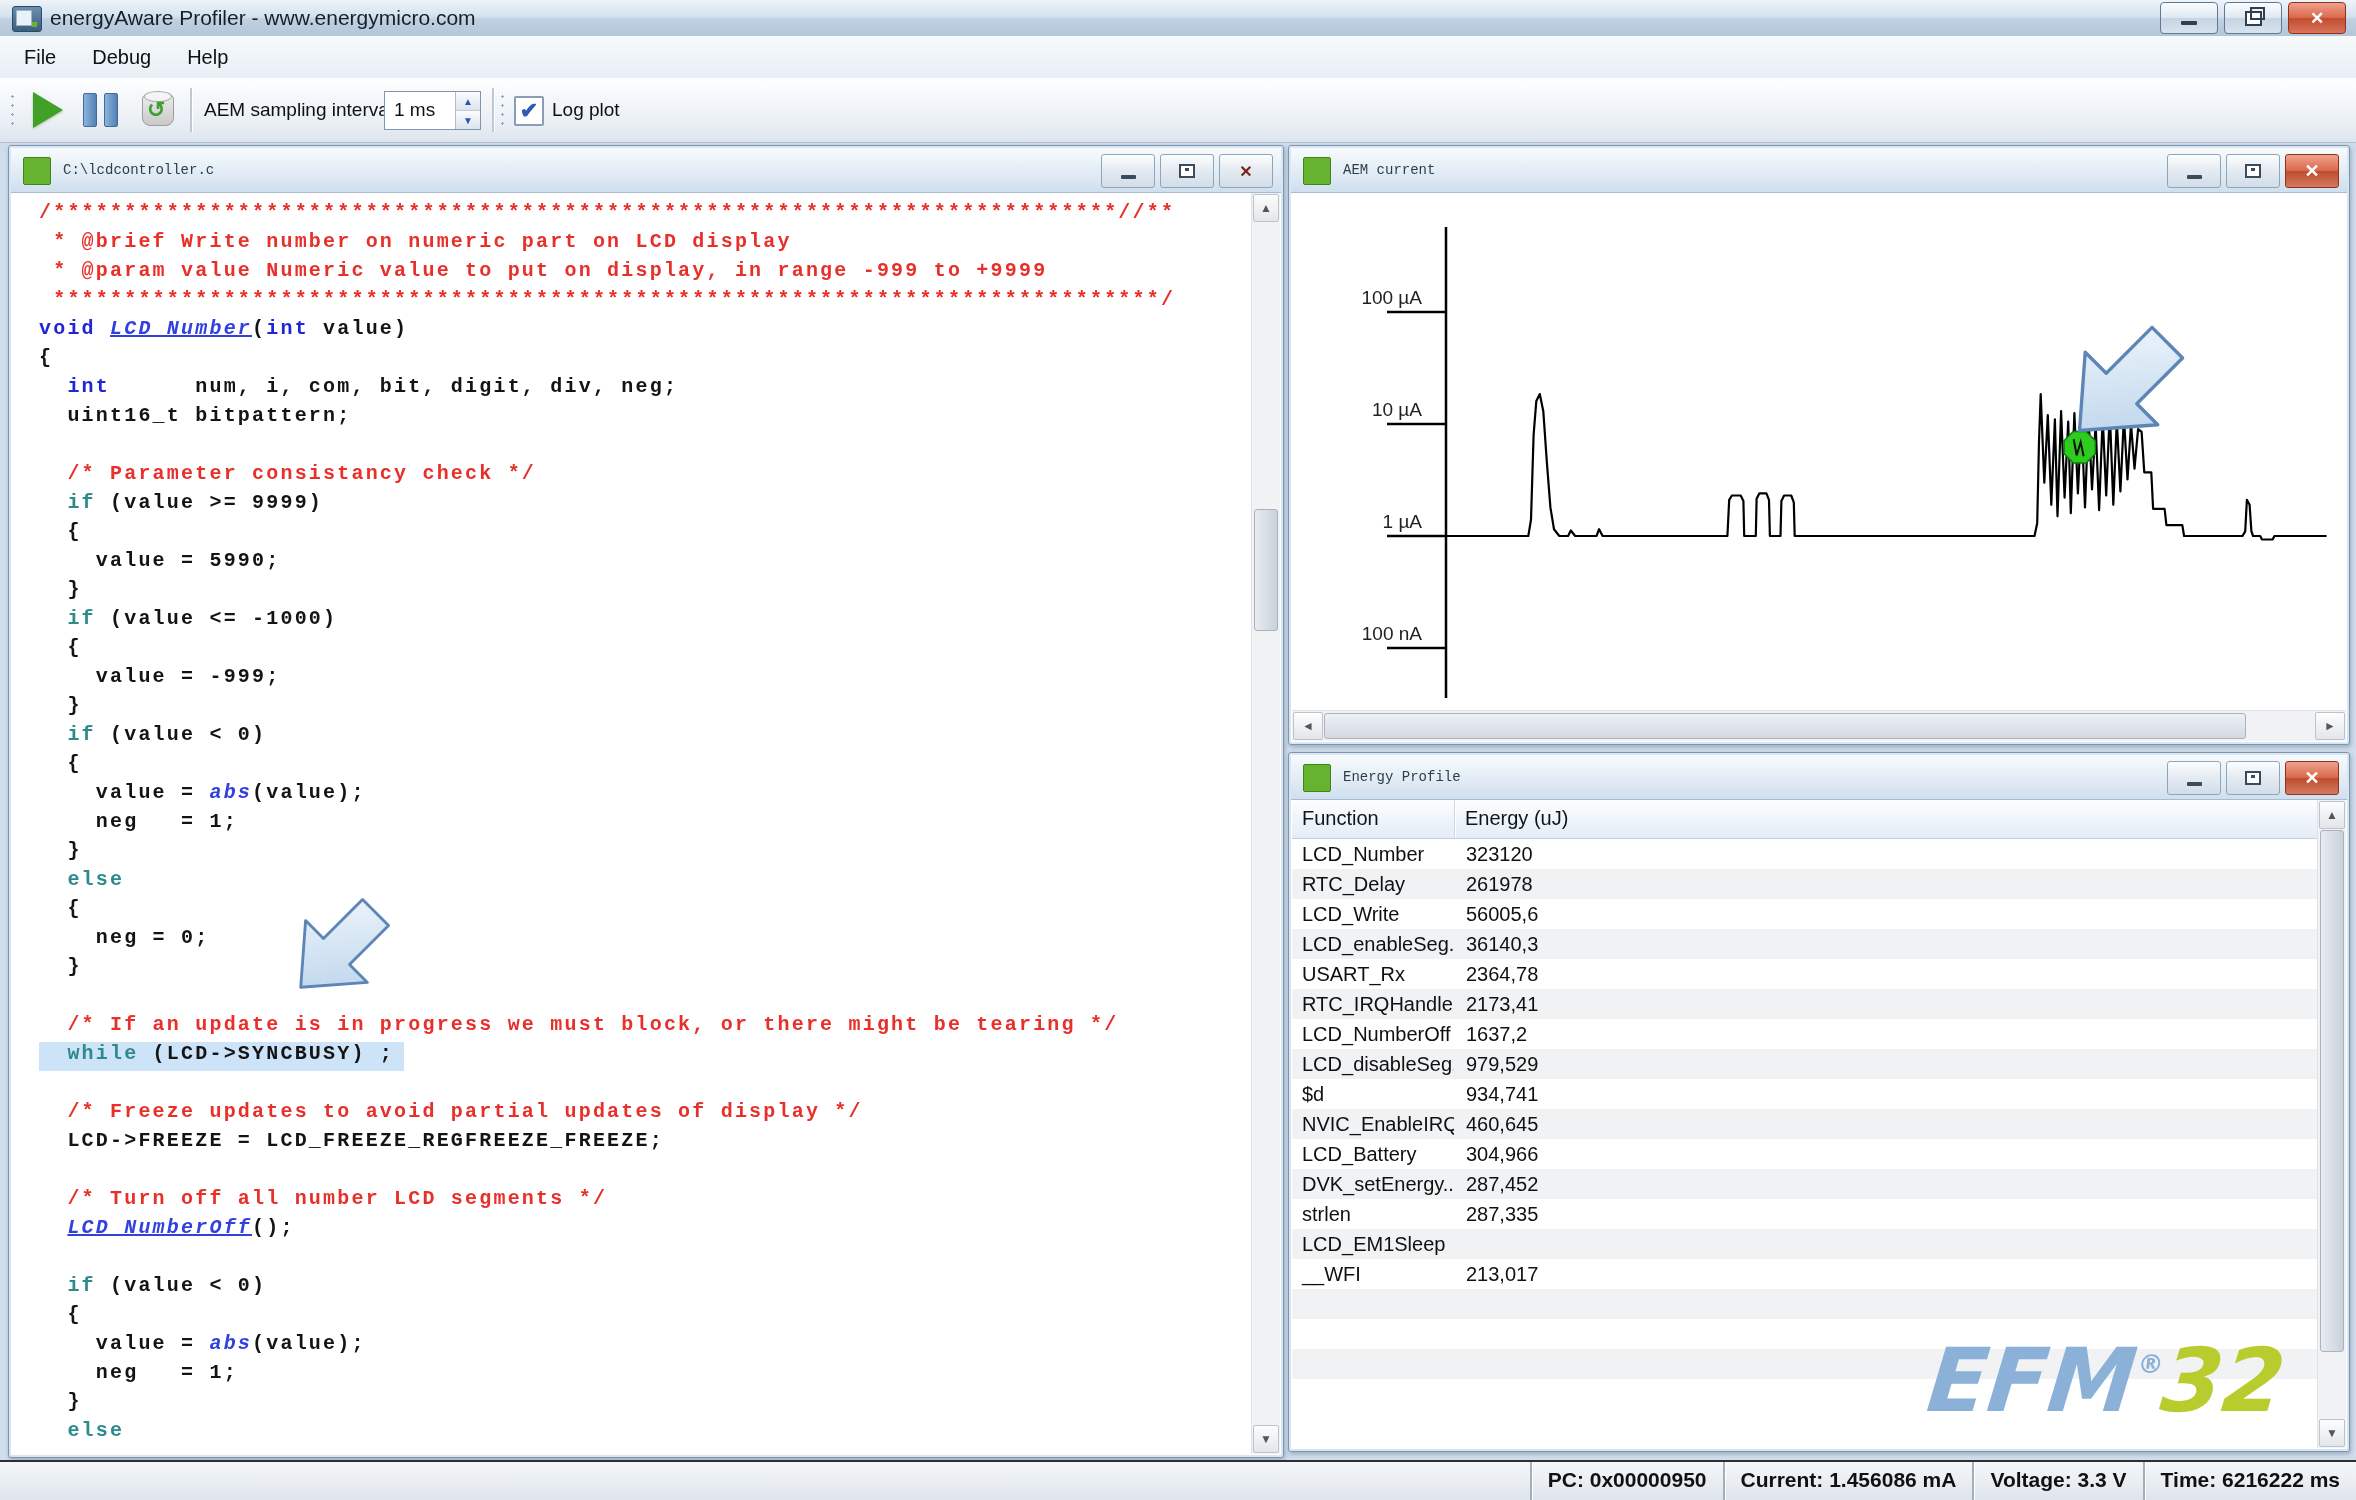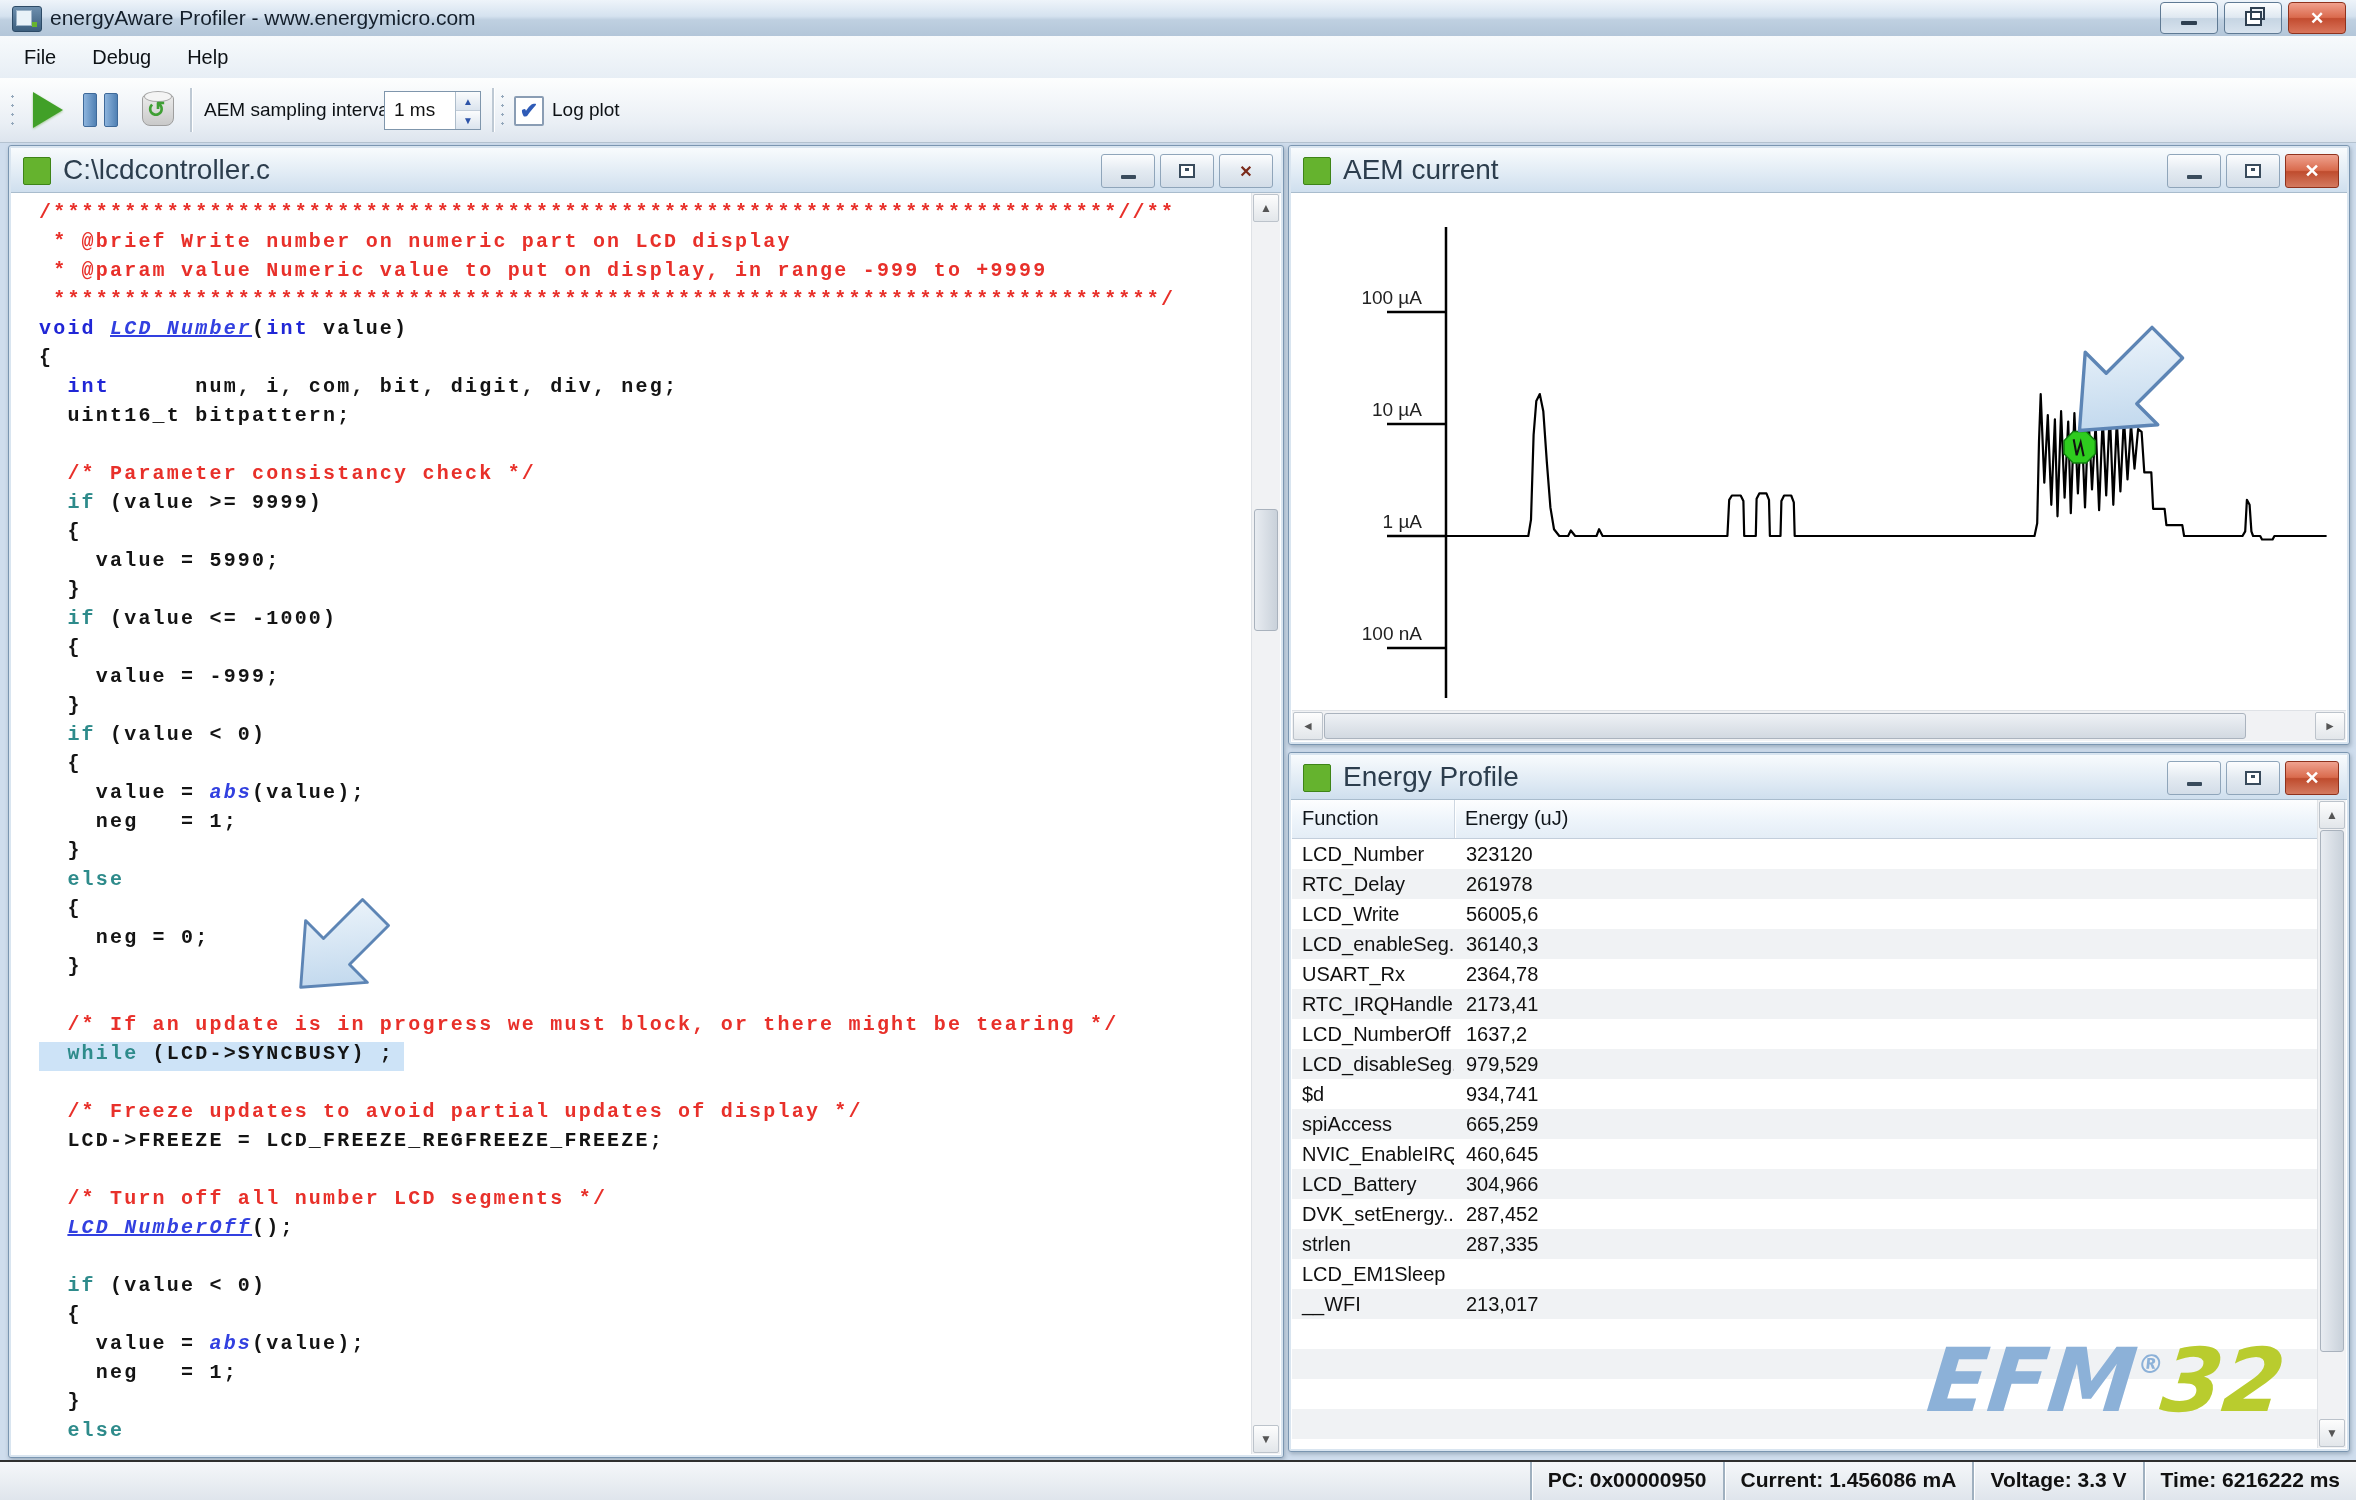--- a/index.html
+++ b/index.html
@@ -53,21 +53,21 @@
   .spin-btns div:last-child{border-bottom:none;}
   .checkbox{position:absolute;left:514px;top:18px;width:26px;height:26px;background:#fff;border:2px solid #8a9db4;border-radius:2px;
     display:flex;align-items:center;justify-content:center;color:#2f5bb7;font-size:22px;font-weight:bold;}
 
   
   .win{position:absolute;background:#fff;border:1px solid #7b96b1;border-radius:3px;
     box-shadow:0 0 0 2px #d9e5f0 inset, 1px 2px 4px rgba(60,80,100,.35);}
   .wtitle{position:absolute;left:2px;top:2px;right:2px;height:44px;border-radius:2px 2px 0 0;
     background:linear-gradient(#f8fbfd,#e2ecf5 55%,#cfdfee);border-bottom:1px solid #a9bccd;}
   .wicon{position:absolute;left:12px;top:9px;width:26px;height:26px;background:#65b32e;border:1px solid #3e8418;border-radius:2px;}
-  .wname{position:absolute;left:52px;top:0;line-height:44px;font-size:28px;color:#2c3d4d;}
+  .wname{position:absolute;left:52px;top:0;line-height:44px;font-size:14px;color:#2c3d4d;font-family:Liberation Mono, monospace;}
   .wbtns{position:absolute;right:8px;top:6px;display:flex;gap:5px;}
   .cbtn{width:52px;height:32px;border:1px solid #8fa5ba;border-radius:3px;
     background:linear-gradient(#fcfdfe,#e3eaf1 50%,#d3dde8);display:flex;align-items:center;justify-content:center;
     color:#39criteria4b5c;color:#394b5c;font-size:16px;font-weight:bold;}
   .cbtn .bar{width:15px;height:4px;background:#394b5c;margin-top:12px;border-radius:1px;}
   .cbtn .box{width:12px;height:10px;border:2px solid #394b5c;background:#fff;}
   .cbtn .box i{display:block;width:4px;height:3px;background:#394b5c;margin:2px auto 0;}
   .cbtn.red{background:linear-gradient(#efa28f,#d96b4d 48%,#bf4c2e 52%,#d4capital7a60);
     background:linear-gradient(#efa28f,#d96b4d 48%,#bf4c2e 52%,#d47a60);border-color:#8f321d;color:#fff;font-size:18px;}
 
@@ -361,24 +361,20 @@
           </div>
           <div class="trow">
             <div class="c1">LCD_disableSeg...</div>
             <div class="c2">979,529</div>
           </div>
           <div class="trow">
             <div class="c1">$d</div>
             <div class="c2">934,741</div>
           </div>
           <div class="trow">
-            <div class="c1">spiAccess</div>
-            <div class="c2">665,259</div>
-          </div>
-          <div class="trow">
             <div class="c1">NVIC_EnableIRQ</div>
             <div class="c2">460,645</div>
           </div>
           <div class="trow">
             <div class="c1">LCD_Battery</div>
             <div class="c2">304,966</div>
           </div>
           <div class="trow">
             <div class="c1">DVK_setEnergy...</div>
             <div class="c2">287,452</div>

